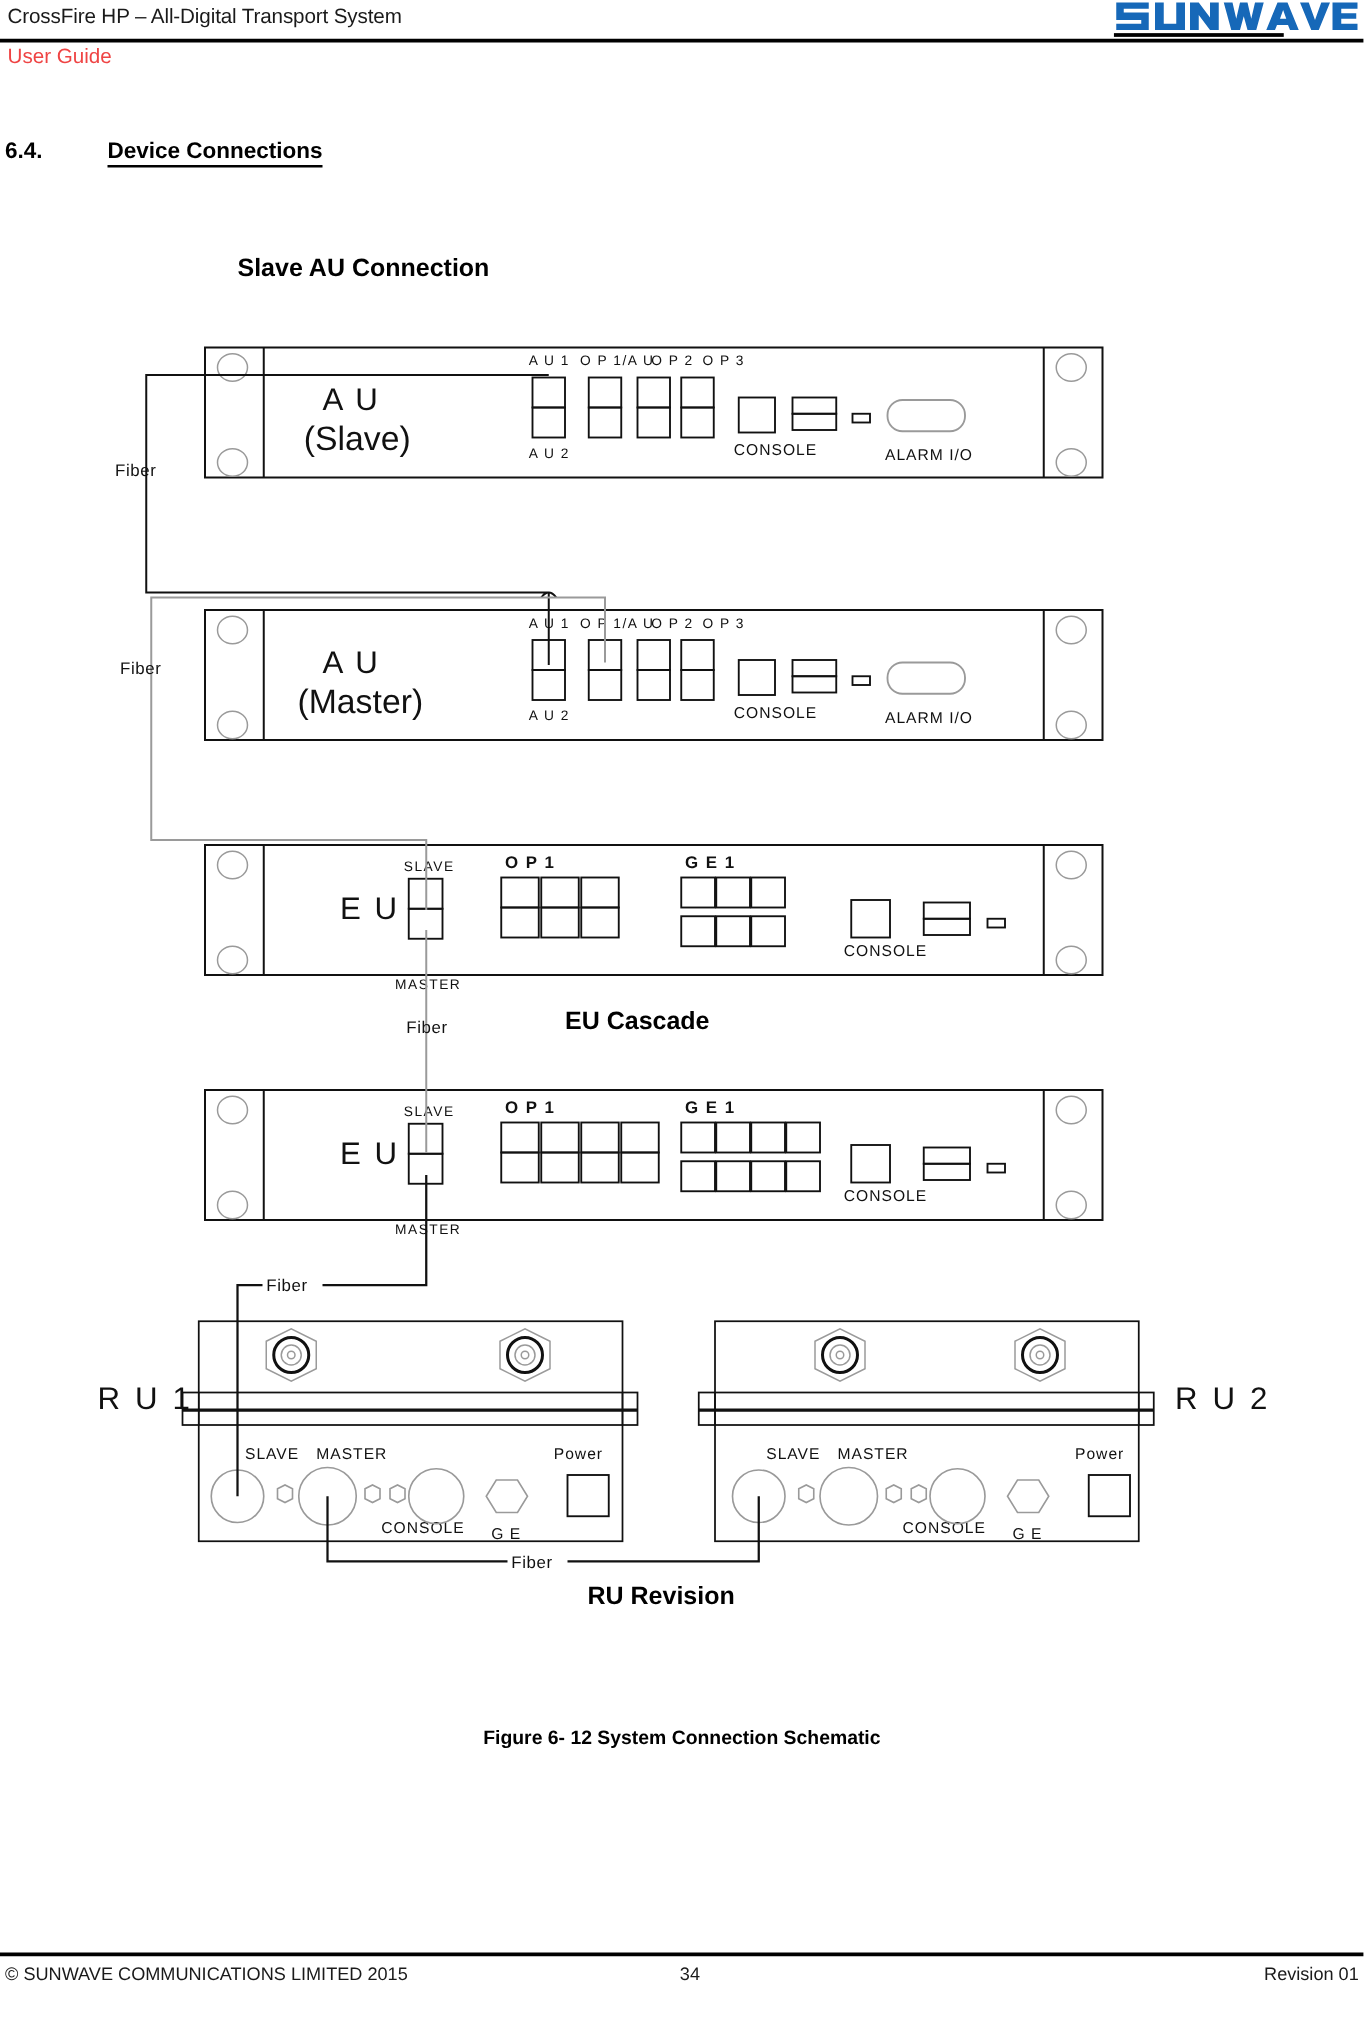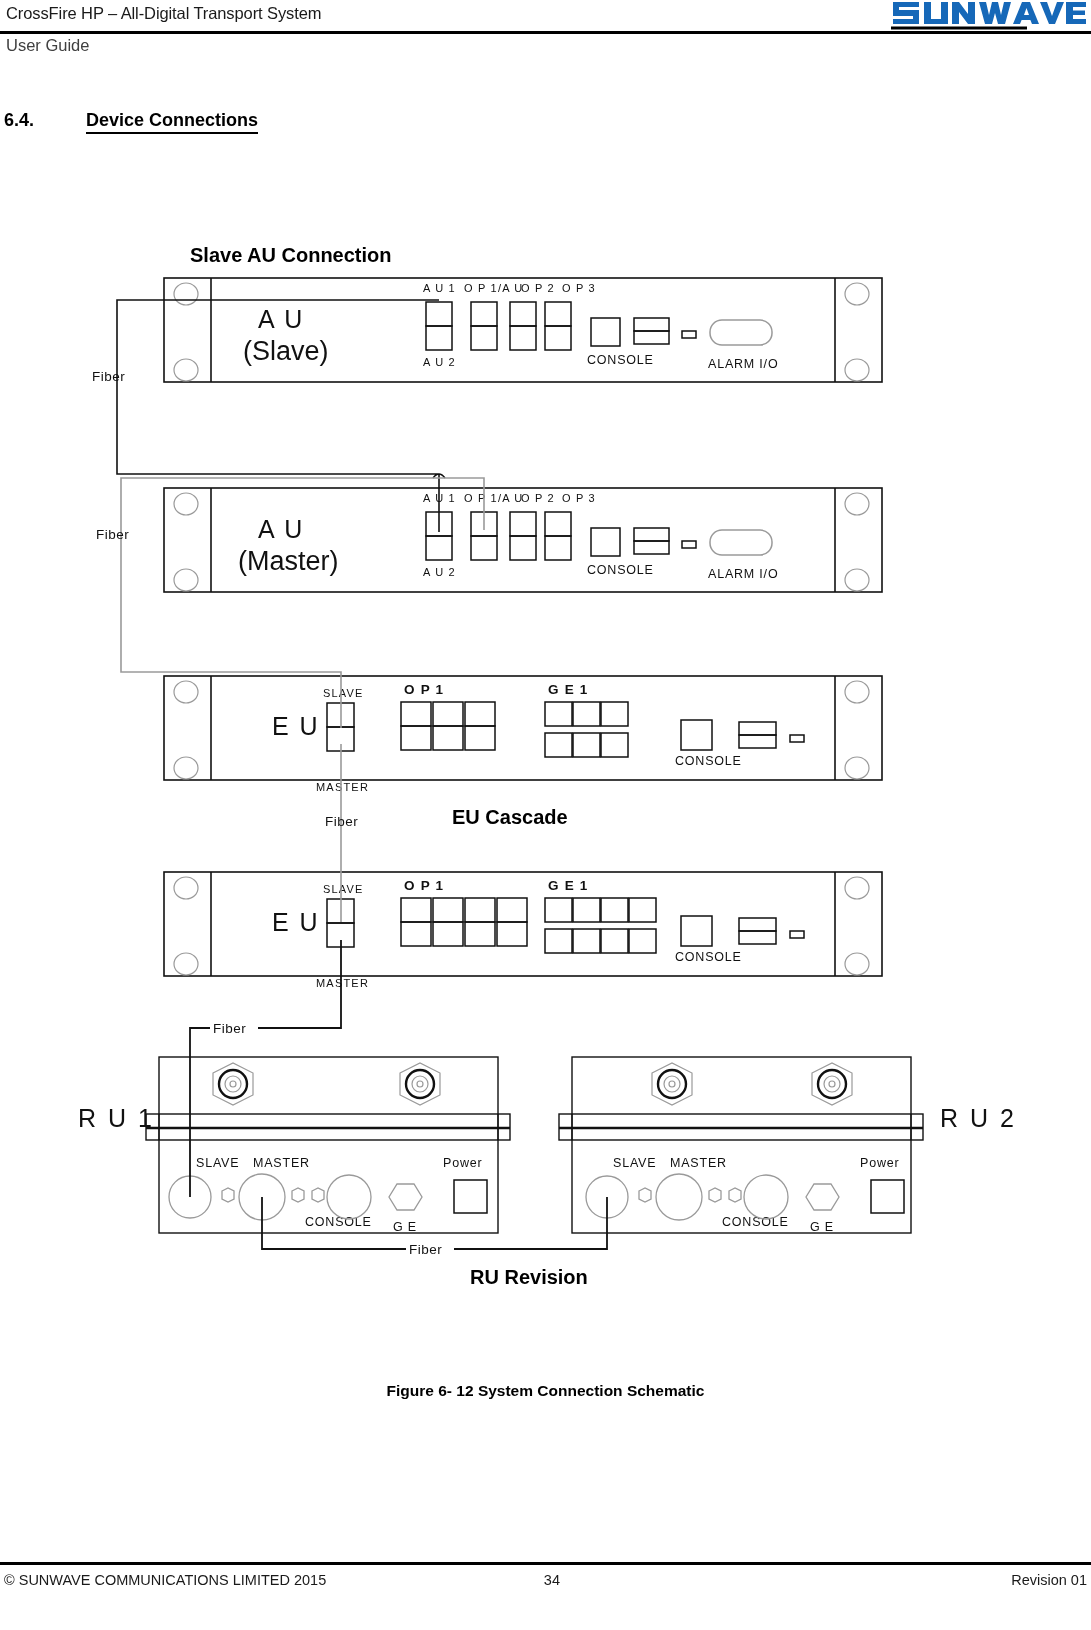--- a/index.html
+++ b/index.html
@@ -22,21 +22,21 @@
     position: absolute; left: 6px; top: 4px;
     font-size: 16.5px; color: #1a1a1a; letter-spacing: -0.1px;
     white-space: nowrap;
   }
   .hdr-rule {
     position: absolute; left: 0px; top: 31px;
     width: 1091px; height: 3px; background: #000;
   }
   .hdr-sub {
     position: absolute; left: 6px; top: 36px;
-    font-size: 16.5px; color: #404040;
+    font-size: 16.5px; color: #ef4444;
   }
   .logo {
     position: absolute; right: 4px; top: -2px;
     width: 196px; height: 32px;
   }
 
   
   .sec-num {
     position: absolute; left: 4px; top: 110px;
     font-size: 18px; font-weight: bold; color: #000;
@@ -46,21 +46,21 @@
     font-size: 18px; font-weight: bold; color: #000;
     border-bottom: 2px solid #000; padding-bottom: 1px;
   }
 
   
   .fig-label {
     position: absolute;
     font-size: 20px; font-weight: bold; color: #000;
     white-space: nowrap;
   }
-  #slave-au-title { left: 190px; top: 204px; margin-top: 40px; }
+  #slave-au-title { left: 190px; top: 204px; }
   #eu-cascade-title { left: 452px; top: 806px; }
   #ru-cascade-title { left: 470px; top: 1266px; }
 
   .fig-caption {
     position: absolute; left: 0; top: 1382px; width: 1091px;
     text-align: center; font-size: 15.5px; font-weight: bold; color: #000;
   }
 
   
   .ftr-rule {

